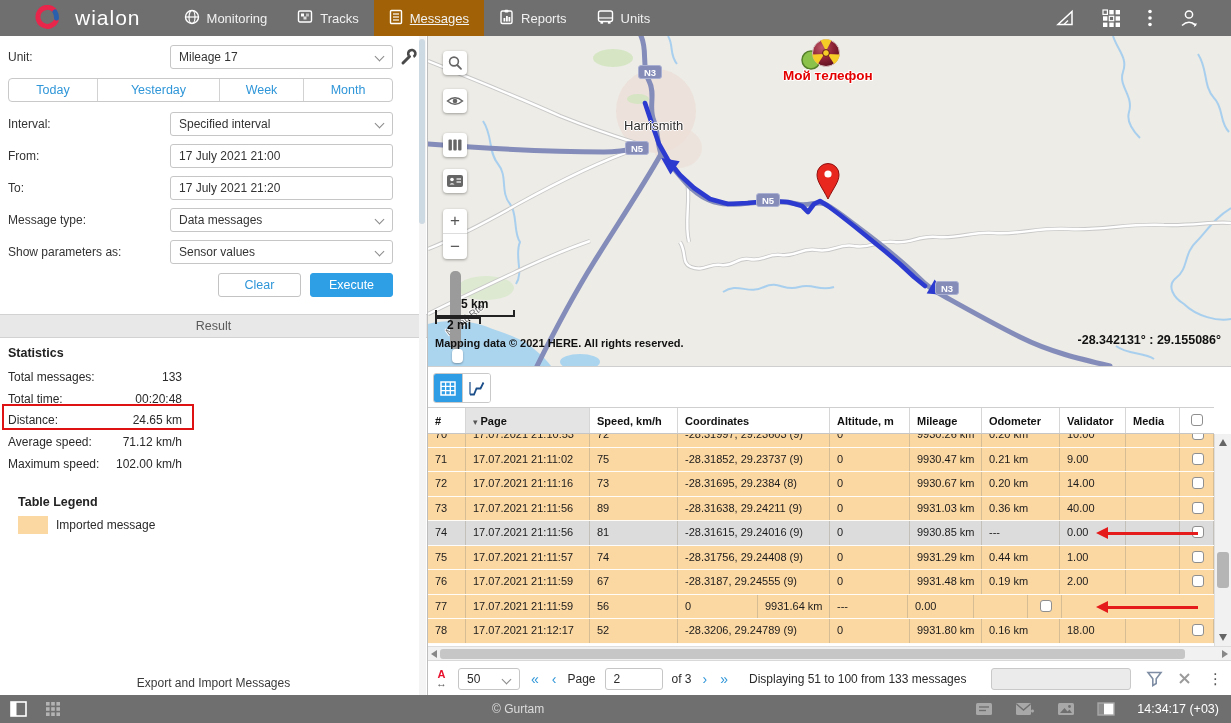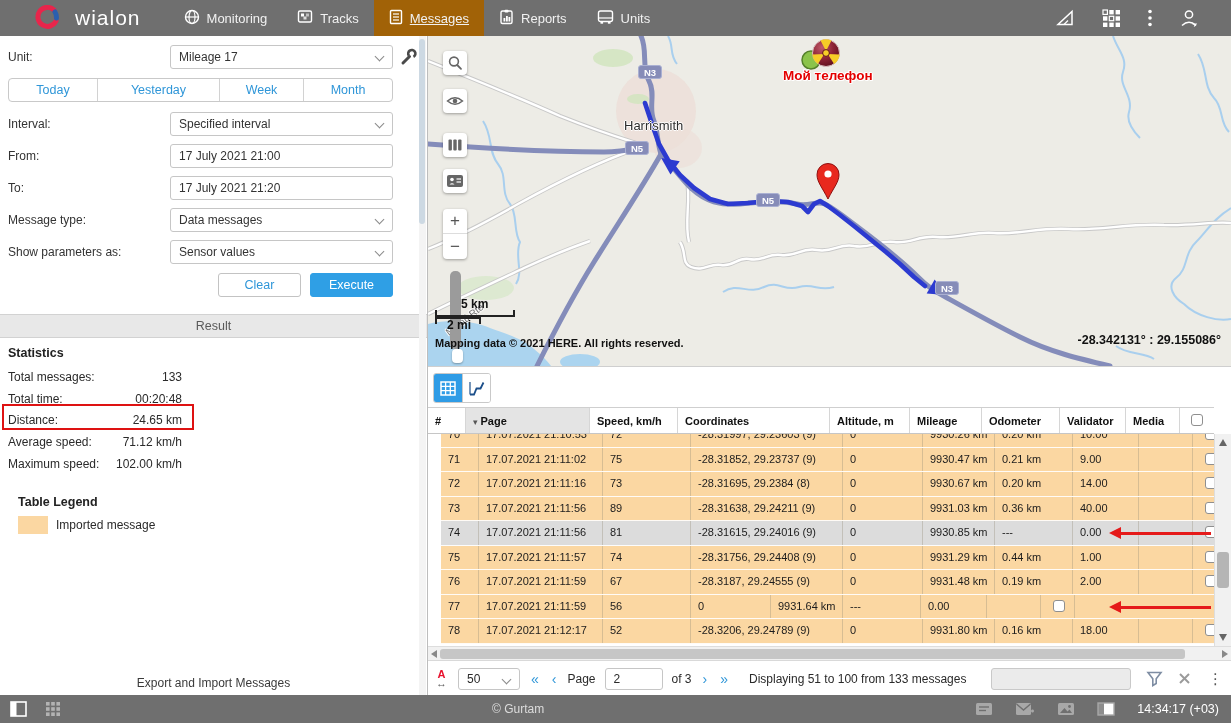--- a/index.html
+++ b/index.html
@@ -83,21 +83,21 @@
   .thead{position:absolute;left:0;top:40px;width:786px;height:27px;display:flex;background:#fff;
          border-top:1px solid #cfcfcf;border-bottom:1px solid #c6c6c6;}
   .hcell{font-size:11px;font-weight:bold;color:#111;padding:7px 4px 0 7px;border-right:1px solid #d6d6d6;overflow:hidden;white-space:nowrap;cursor:pointer;}
   .hcell.sorted{background:#e4e4e4;}
   .sortarrow{font-size:9px;color:#555;margin-right:3px;}
   .c0{width:38px}.c1{width:124px}.c2{width:88px}.c3{width:152px}.c4{width:80px}
   .c5{width:72px}.c6{width:78px}.c7{width:66px}.c8{width:54px}
   .ccb{width:34px;border-right:none;display:flex;justify-content:center;padding:5px 0 0 0;}
   .hcell.ccb{padding-top:6px;}
 
-  #rowsclip{position:absolute;left:13px;top:67px;width:786px;height:212px;overflow:hidden;}
+  #rowsclip{position:absolute;left:0;top:67px;width:786px;height:212px;overflow:hidden;}
   .trow{display:flex;height:24.5px;position:relative;border-bottom:1px solid rgba(255,255,255,.9);cursor:pointer;}
   .trow:first-child{margin-top:-11px;}
   .trow-imported{background:#fbd7a2;}
   .trow-regular{background:#dcdcdc;}
   .tcell{font-size:11px;color:#1c1c1c;padding:5px 4px 0 7px;border-right:1px solid rgba(150,140,120,.35);overflow:hidden;white-space:nowrap;}
   .cbx{width:12px;height:12px;border:1px solid #8f8f8f;border-radius:3px;background:#fff;cursor:pointer;}
   .red-arrow{position:absolute;left:674px;top:11px;width:96px;height:0;border-top:3px solid #e51a1a;}
   .red-arrow::before{content:"";position:absolute;left:-12px;top:-8px;width:0;height:0;
                      border:6.5px solid transparent;border-right:12px solid #e51a1a;}
 

